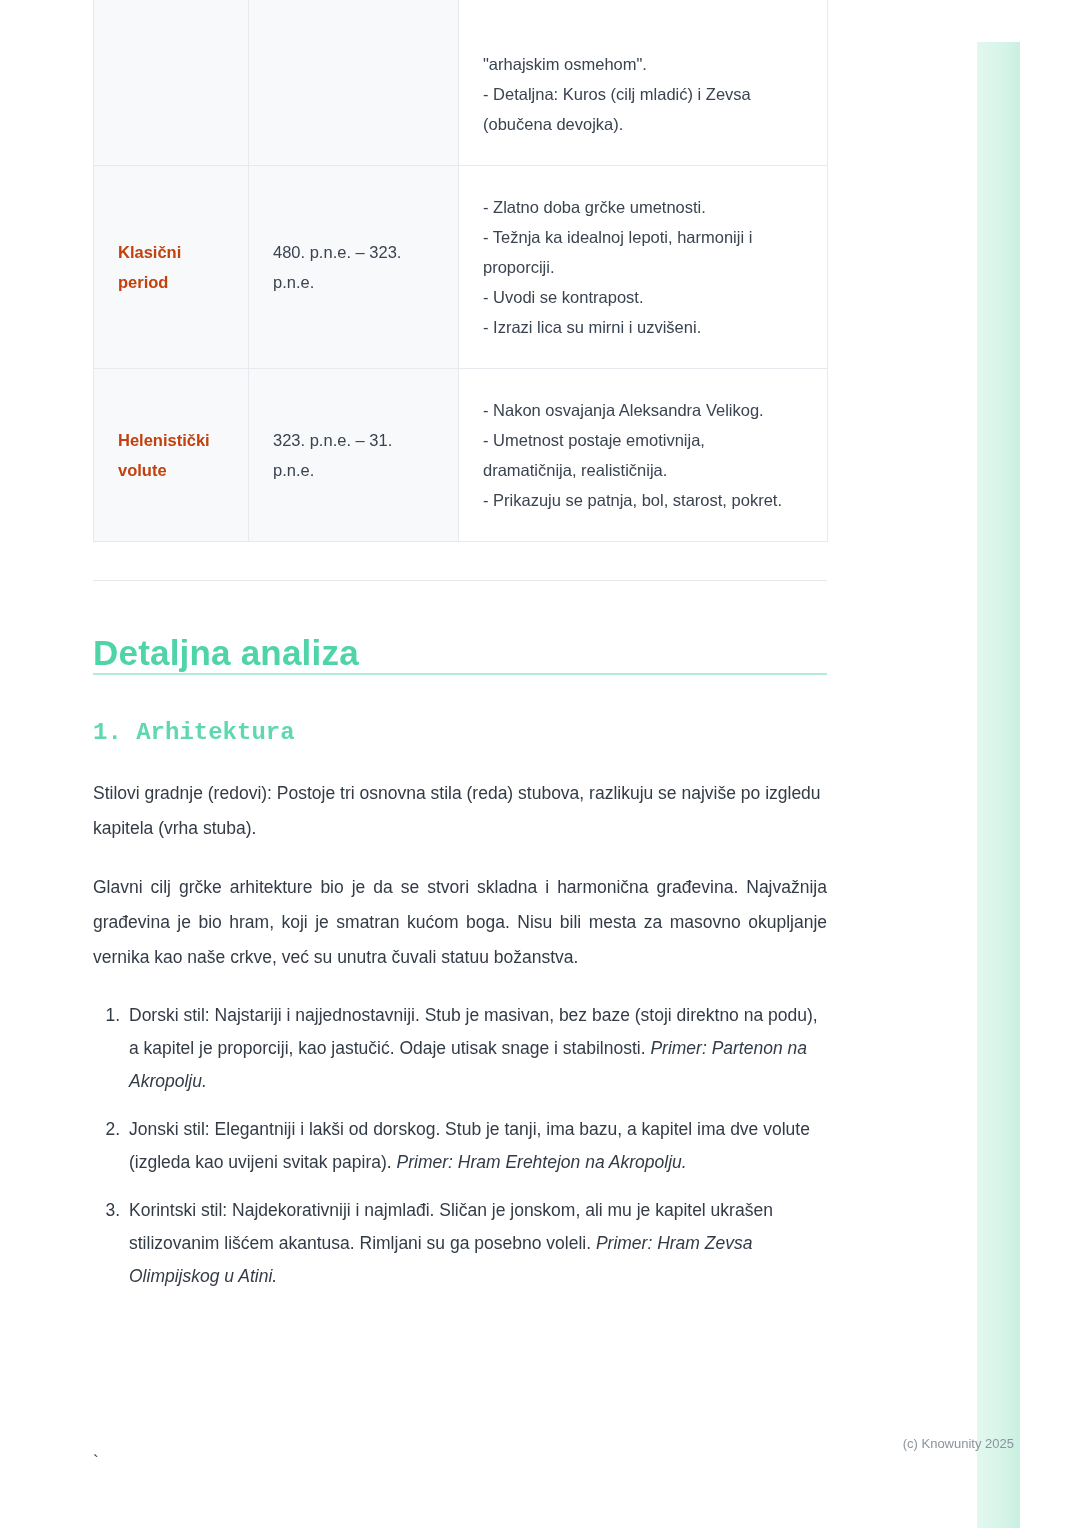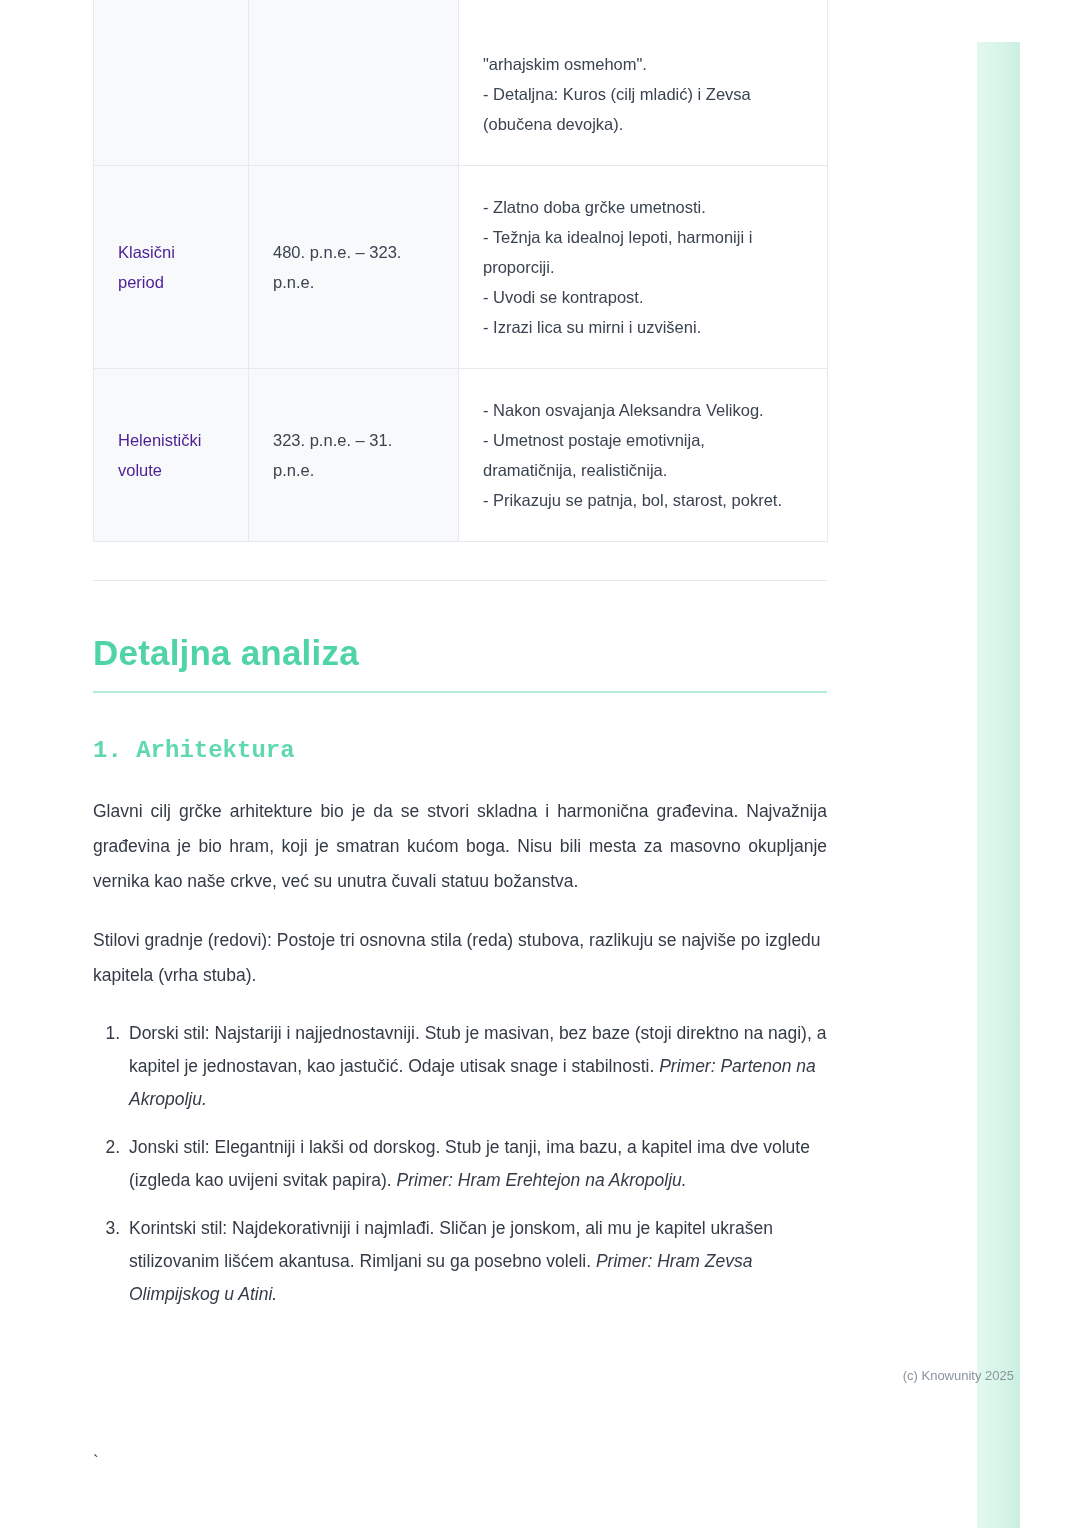--- a/index.html
+++ b/index.html
@@ -39,38 +39,37 @@
     border:1px solid var(--border,#e7e9ee);
     vertical-align:middle;
     padding:26px 24px;
     font-size:16.5px;
     line-height:30px;
     color:#3a4350;
     word-wrap:break-word;
   }
   .periods tr.r0 td { border-top:none; height:165px; }
   .periods tr.r0 td.c3 { vertical-align:bottom; }
-  .periods td.c1 { background:var(--cell-bg,#f8f9fb); font-weight:400; color:#4c1d95; }
+  .periods td.c1 { background:var(--cell-bg,#f8f9fb); font-weight:700; color:#c2410c; }
   .periods td.c2 { background:var(--cell-bg,#f8f9fb); }
   .periods td.c3 { background:#ffffff; }
   .periods td.c3 div { margin:0; }
 
   hr.divider {
     border:none;
     border-top:1px solid var(--divider,#e5e7eb);
     margin-top:38px;
   }
 
   h1.page-title {
     margin-top:52px;
     font-size:35px;
     font-weight:800;
     letter-spacing:.2px;
     color:var(--accent,#4fd3a8);
-    padding-bottom:18px;
     border-bottom:2px solid var(--underline,#b5ecd9);
   }
 
   h2.sub-title {
     margin-top:44px;
     font-size:24px;
     font-weight:700;
     color:var(--accent-light,#5fd8b2);
     font-family:Liberation Mono, monospace;
   }
@@ -98,21 +97,21 @@
 
   .stray {
     position:absolute;
     left:93px; top:1452px;
     font-size:17px;
     color:#333b47;
     z-index:3;
   }
   .copyright {
     position:absolute;
-    right:66px; top:1368px;
+    right:66px; top:1436px;
     font-size:13px;
     color:var(--muted,#8a939c);
     z-index:3;
   }
 </style>
 </head>
 <body>
 
 <div class="side-strip"></div>
 
@@ -154,26 +153,26 @@
       </tr>
     </tbody>
   </table>
 
   <hr class="divider">
 
   <h1 class="page-title">Detaljna analiza</h1>
 
   <h2 class="sub-title">1. Arhitektura</h2>
 
+  <p class="body"><span class="b">Stilovi gradnje (redovi):</span><span> Postoje tri osnovna stila (reda) stubova, razlikuju se najviše po izgledu kapitela (vrha stuba).</span></p>
+
   <p class="body justify"><span>Glavni cilj grčke arhitekture bio je da se stvori skladna i harmonična građevina. Najvažnija građevina je bio </span><span class="b">hram</span><span>, koji je smatran kućom boga. Nisu bili mesta za masovno okupljanje vernika kao naše crkve, već su unutra čuvali statuu božanstva.</span></p>
 
-  <p class="body"><span class="b">Stilovi gradnje (redovi):</span><span> Postoje tri osnovna stila (reda) stubova, razlikuju se najviše po izgledu kapitela (vrha stuba).</span></p>
-
   <ol class="styles-list">
-    <li><span class="b">Dorski stil:</span><span> Najstariji i najjednostavniji. Stub je masivan, bez baze (stoji direktno na nagi), a kapitel je jednostavan, kao jastučić. Odaje utisak snage i stabilnosti. </span><span class="i">Primer: Partenon na Akropolju.</span></li>
+    <li><span class="b">Dorski stil:</span><span> Najstariji i najjednostavniji. Stub je masivan, bez baze (stoji direktno na podu), a kapitel je proporciji, kao jastučić. Odaje utisak snage i stabilnosti. </span><span class="i">Primer: Partenon na Akropolju.</span></li>
     <li><span class="b">Jonski stil:</span><span> Elegantniji i lakši od dorskog. Stub je tanji, ima bazu, a kapitel ima dve </span><span class="b">volute</span><span> (izgleda kao uvijeni svitak papira). </span><span class="i">Primer: Hram Erehtejon na Akropolju.</span></li>
     <li><span class="b">Korintski stil:</span><span> Najdekorativniji i najmlađi. Sličan je jonskom, ali mu je kapitel ukrašen stilizovanim lišćem </span><span class="b">akantusa</span><span>. Rimljani su ga posebno voleli. </span><span class="i">Primer: Hram Zevsa Olimpijskog u Atini.</span></li>
   </ol>
 
 </div>
 
 <div class="stray">`</div>
 <div class="copyright">(c) Knowunity 2025</div>
 
 </body></html>

